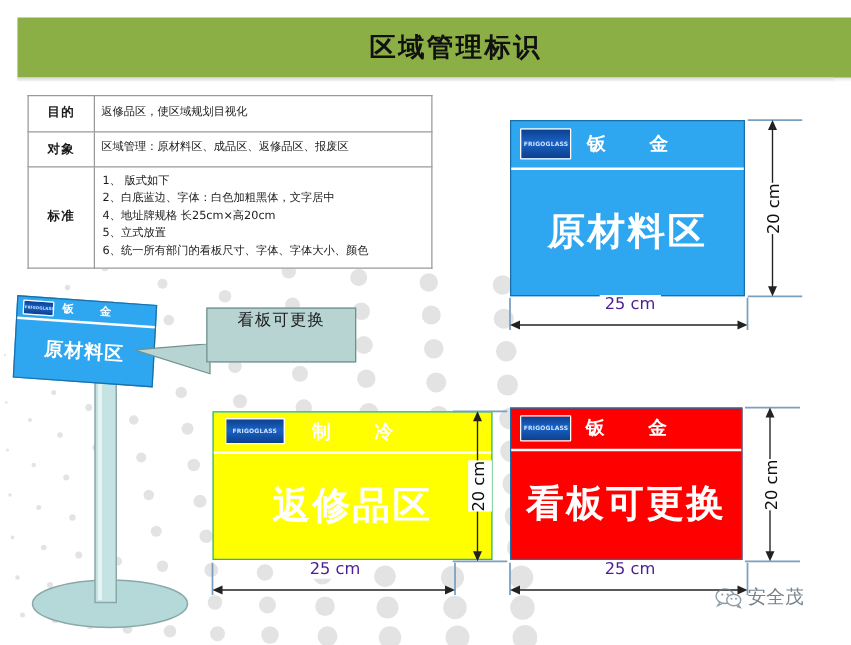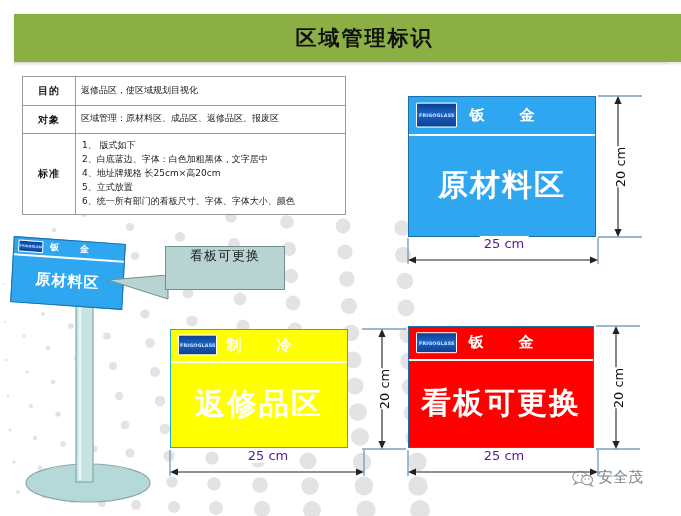--- a/index.html
+++ b/index.html
@@ -443,21 +443,21 @@
   <svg width="196" height="28" viewBox="0 0 196 28" xmlns="http://www.w3.org/2000/svg">
     <line x1="2" y1="0" x2="2" y2="26" stroke="#7a9fc0" stroke-width="1.4"></line>
     <line x1="192" y1="0" x2="192" y2="26" stroke="#7a9fc0" stroke-width="1.4"></line>
     <line x1="4" y1="22" x2="190" y2="22" stroke="#222" stroke-width="1.1"></line>
     <polygon points="2,22 10,18.4 10,25.6" fill="#222"></polygon>
     <polygon points="192,22 184,18.4 184,25.6" fill="#222"></polygon>
   </svg>
   <span class="dim-h-label">25 cm</span>
 </div>
 
-<div class="sign sign-yellow" id="sign-rework" style="left:170px; top:329px; width:178px; height:119px;">
+<div class="sign sign-yellow" id="sign-rework" style="left:170px; top:329px; width:224px; height:119px;">
   <div class="sign-inner">
     <div class="sign-head">
       <div class="sign-logo">
         <span class="sign-logo-text">FRIGOGLASS</span>
       </div>
       <span class="sign-head-text">制　冷</span>
     </div>
     <div class="sign-body">
       <span class="sign-body-text">返修品区</span>
     </div>

